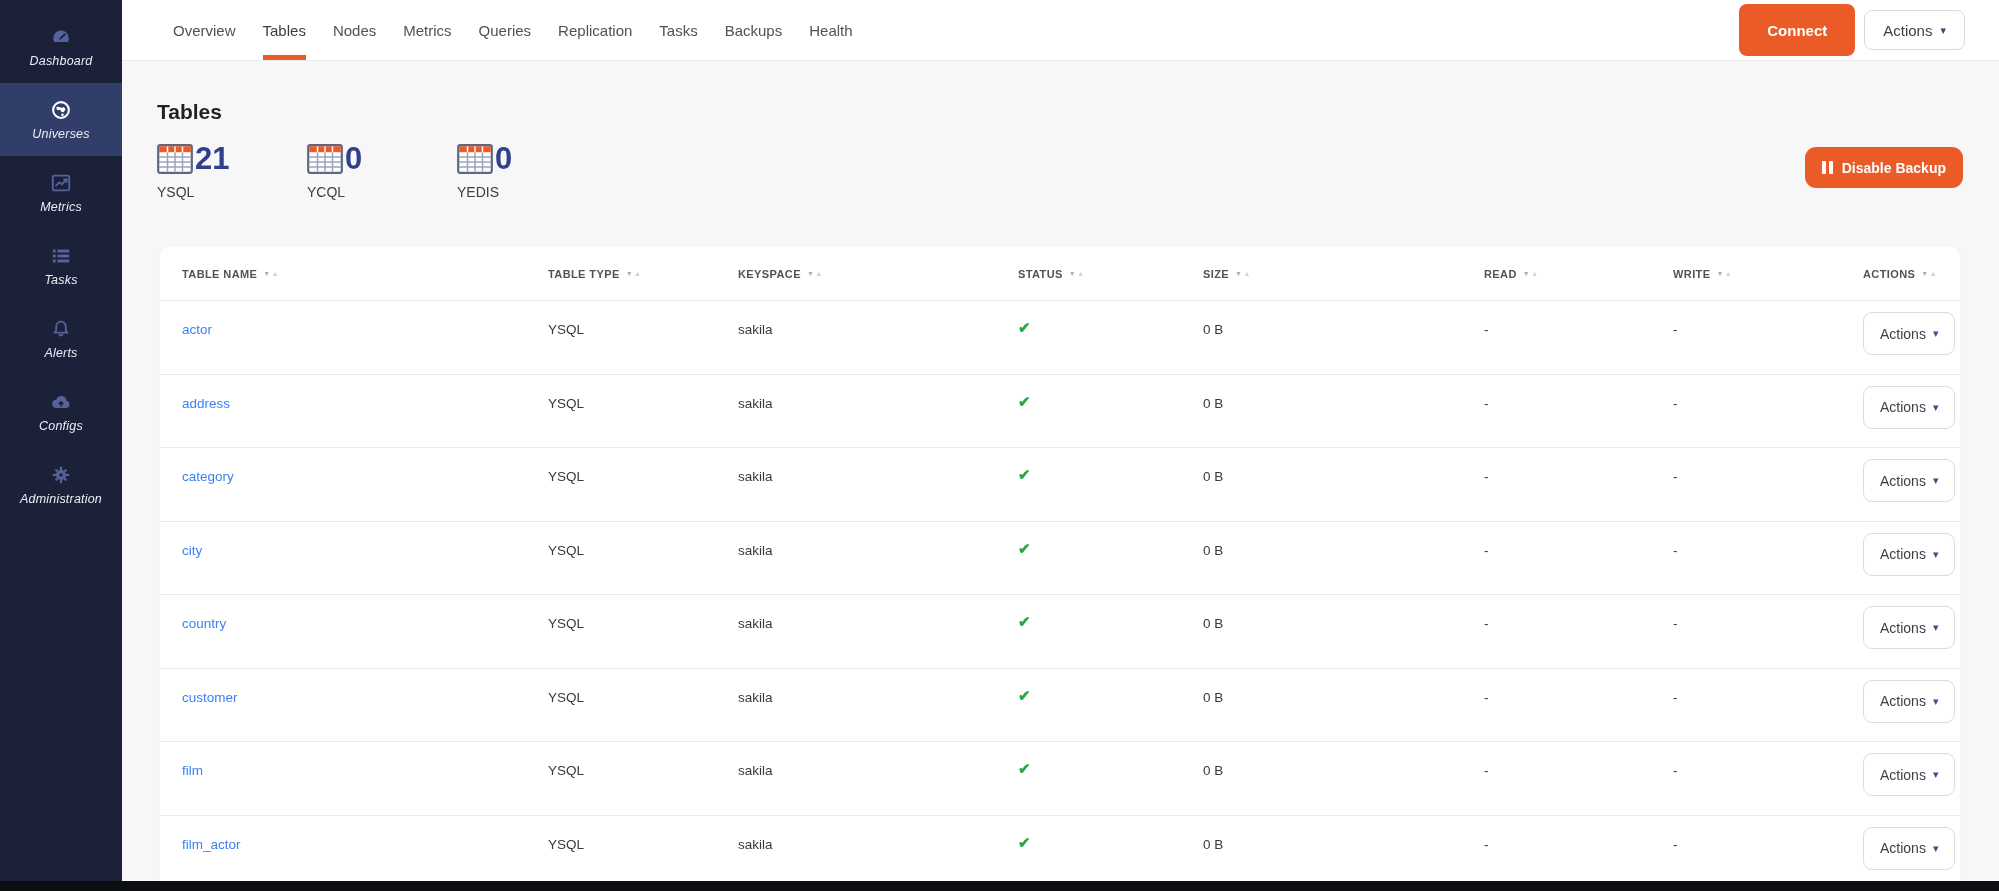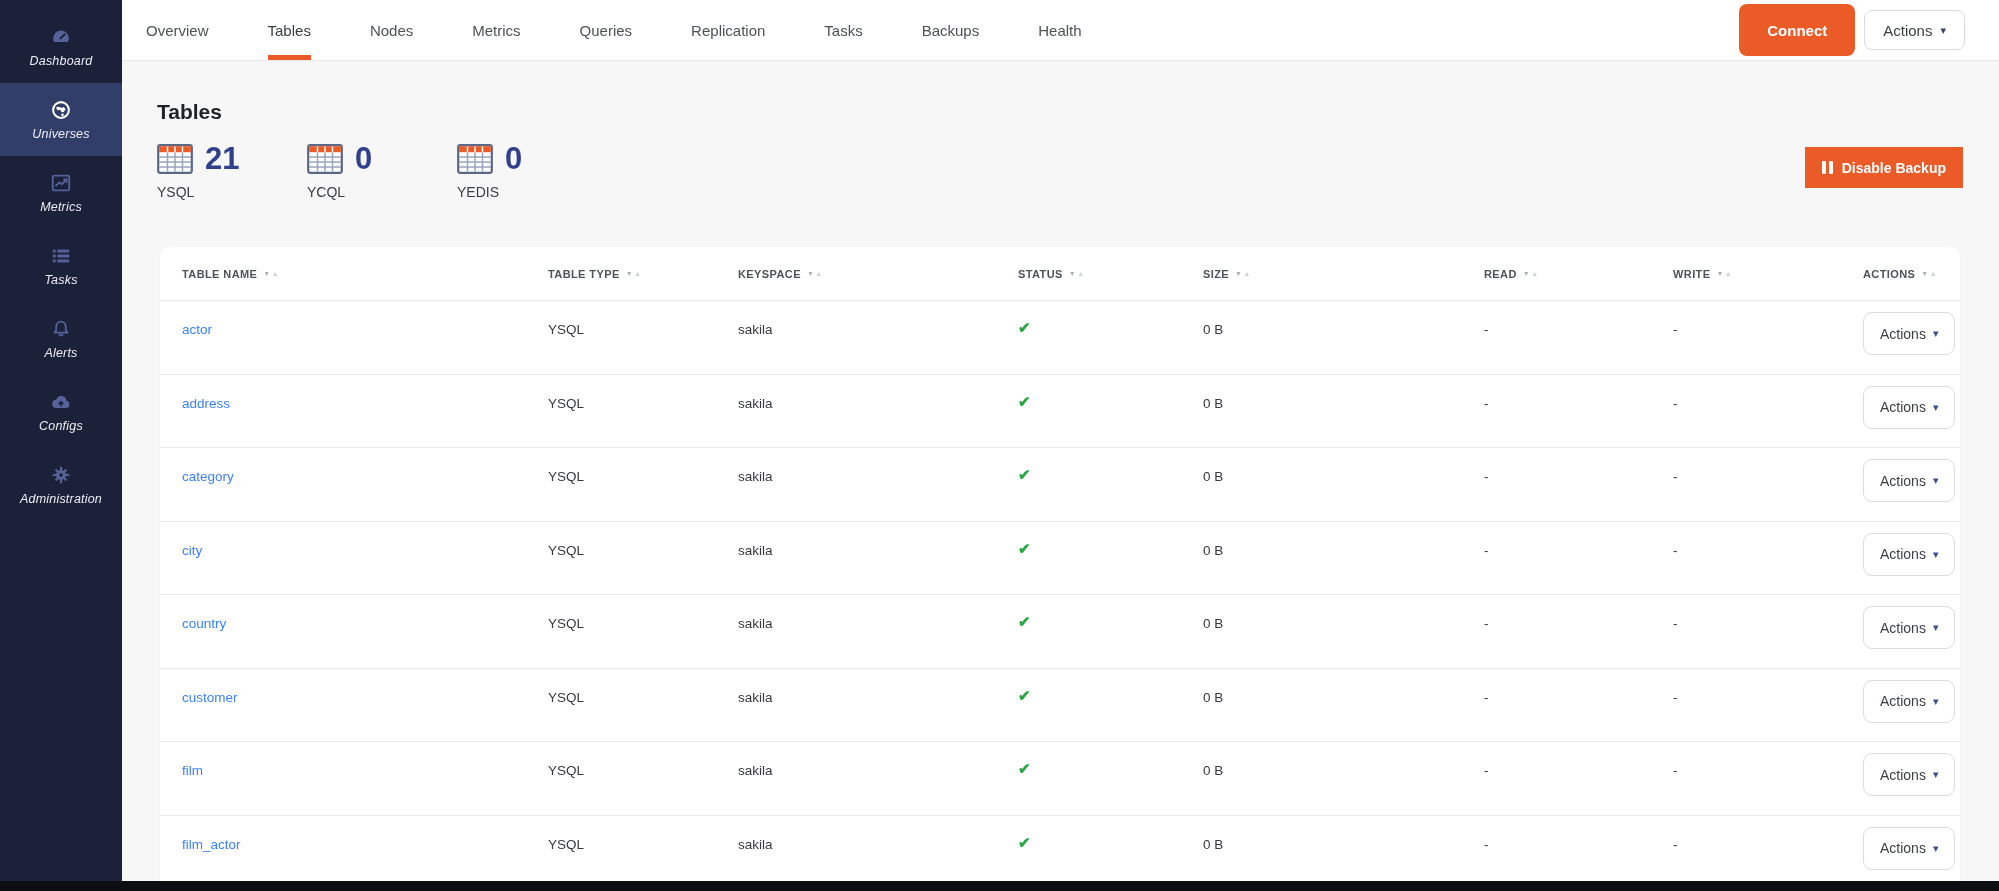--- a/index.html
+++ b/index.html
@@ -12,41 +12,41 @@
   .sb-item{height:73px;display:flex;flex-direction:column;align-items:center;justify-content:center;
     cursor:pointer;color:#56639a;}
   .sb-item .sb-label{margin-top:5px;font-size:12.5px;color:#eceef6;letter-spacing:.2px;}
   .sb-item.active{background:#323e6a;color:#ffffff;}
   .sb-icon{width:26px;height:24px;display:flex;align-items:center;justify-content:center;}
   .sb-icon svg{display:block;}
 
   
   .topbar{position:absolute;left:122px;top:0;right:0;height:60px;background:#ffffff;
     border-bottom:1px solid #e7e8ea;display:flex;align-items:center;z-index:5;}
-  .tabs{display:flex;gap:59px;margin-left:24px;height:100%;align-items:flex-end;}
+  .tabs{display:flex;gap:27px;margin-left:51px;height:100%;align-items:flex-end;}
   .tab{position:relative;height:100%;display:flex;align-items:center;font-size:15px;color:#4e5256;cursor:pointer;}
   .tab.active{color:#3a3d40;}
   .tab.active::after{content:"";position:absolute;left:0;right:0;bottom:0;height:5px;background:#ea5b28;}
   .topbar-btns{margin-left:auto;display:flex;align-items:center;margin-right:34px;gap:9px;}
   .btn-connect{background:#ea5b28;color:#fff;border:none;border-radius:8px;height:52px;padding:0 28px;
     font-size:15px;font-weight:bold;font-family:inherit;cursor:pointer;}
   .btn-actions-top{background:#fff;color:#3b3e44;border:1px solid #d8dbdf;border-radius:8px;height:40px;
     padding:0 18px;font-size:15px;font-family:inherit;cursor:pointer;display:flex;align-items:center;gap:8px;}
   .caret{font-size:11px;color:#3c466b;line-height:1;}
 
   
   .content{position:absolute;left:122px;top:60px;right:0;bottom:0;background:#f7f7f8;}
   .page-title{position:absolute;left:35px;top:40px;margin:0;font-size:21px;font-weight:bold;color:#1f2123;}
   .stats{position:absolute;left:35px;top:84px;display:flex;}
   .stat{width:150px;display:flex;flex-direction:column;}
-  .stat-top{display:flex;align-items:center;gap:12px;}
+  .stat-top{display:flex;align-items:center;gap:2px;}
   .stat-value{font-size:31px;font-weight:bold;color:#32408c;line-height:30px;}
   .stat-label{margin-top:10px;font-size:14px;color:#3a3d42;}
   .btn-backup{position:absolute;right:36px;top:87px;height:41px;background:#ea5b28;color:#fff;border:none;
-    border-radius:0;padding:0 17px;font-size:14px;font-weight:bold;font-family:inherit;cursor:pointer;
+    border-radius:11px;padding:0 17px;font-size:14px;font-weight:bold;font-family:inherit;cursor:pointer;
     display:flex;align-items:center;gap:9px;}
   .pause-icon{display:inline-flex;gap:3px;}
   .pause-icon i{display:block;width:4px;height:13px;background:#fff;border-radius:1px;}
 
   
   .card{position:absolute;left:38px;right:39px;top:187px;bottom:0;background:#ffffff;
     border-radius:10px 10px 0 0;box-shadow:0 1px 2px rgba(0,0,0,.05);overflow:hidden;}
   .grid-row{display:grid;grid-template-columns:353px 177px 267px 172px 268px 176px 177px 1fr;padding-left:22px;gap:13px;}
   .grid-head{height:53px;align-items:center;}
   .hcell{display:flex;align-items:center;gap:6px;font-size:11px;font-weight:bold;color:#4d535b;

